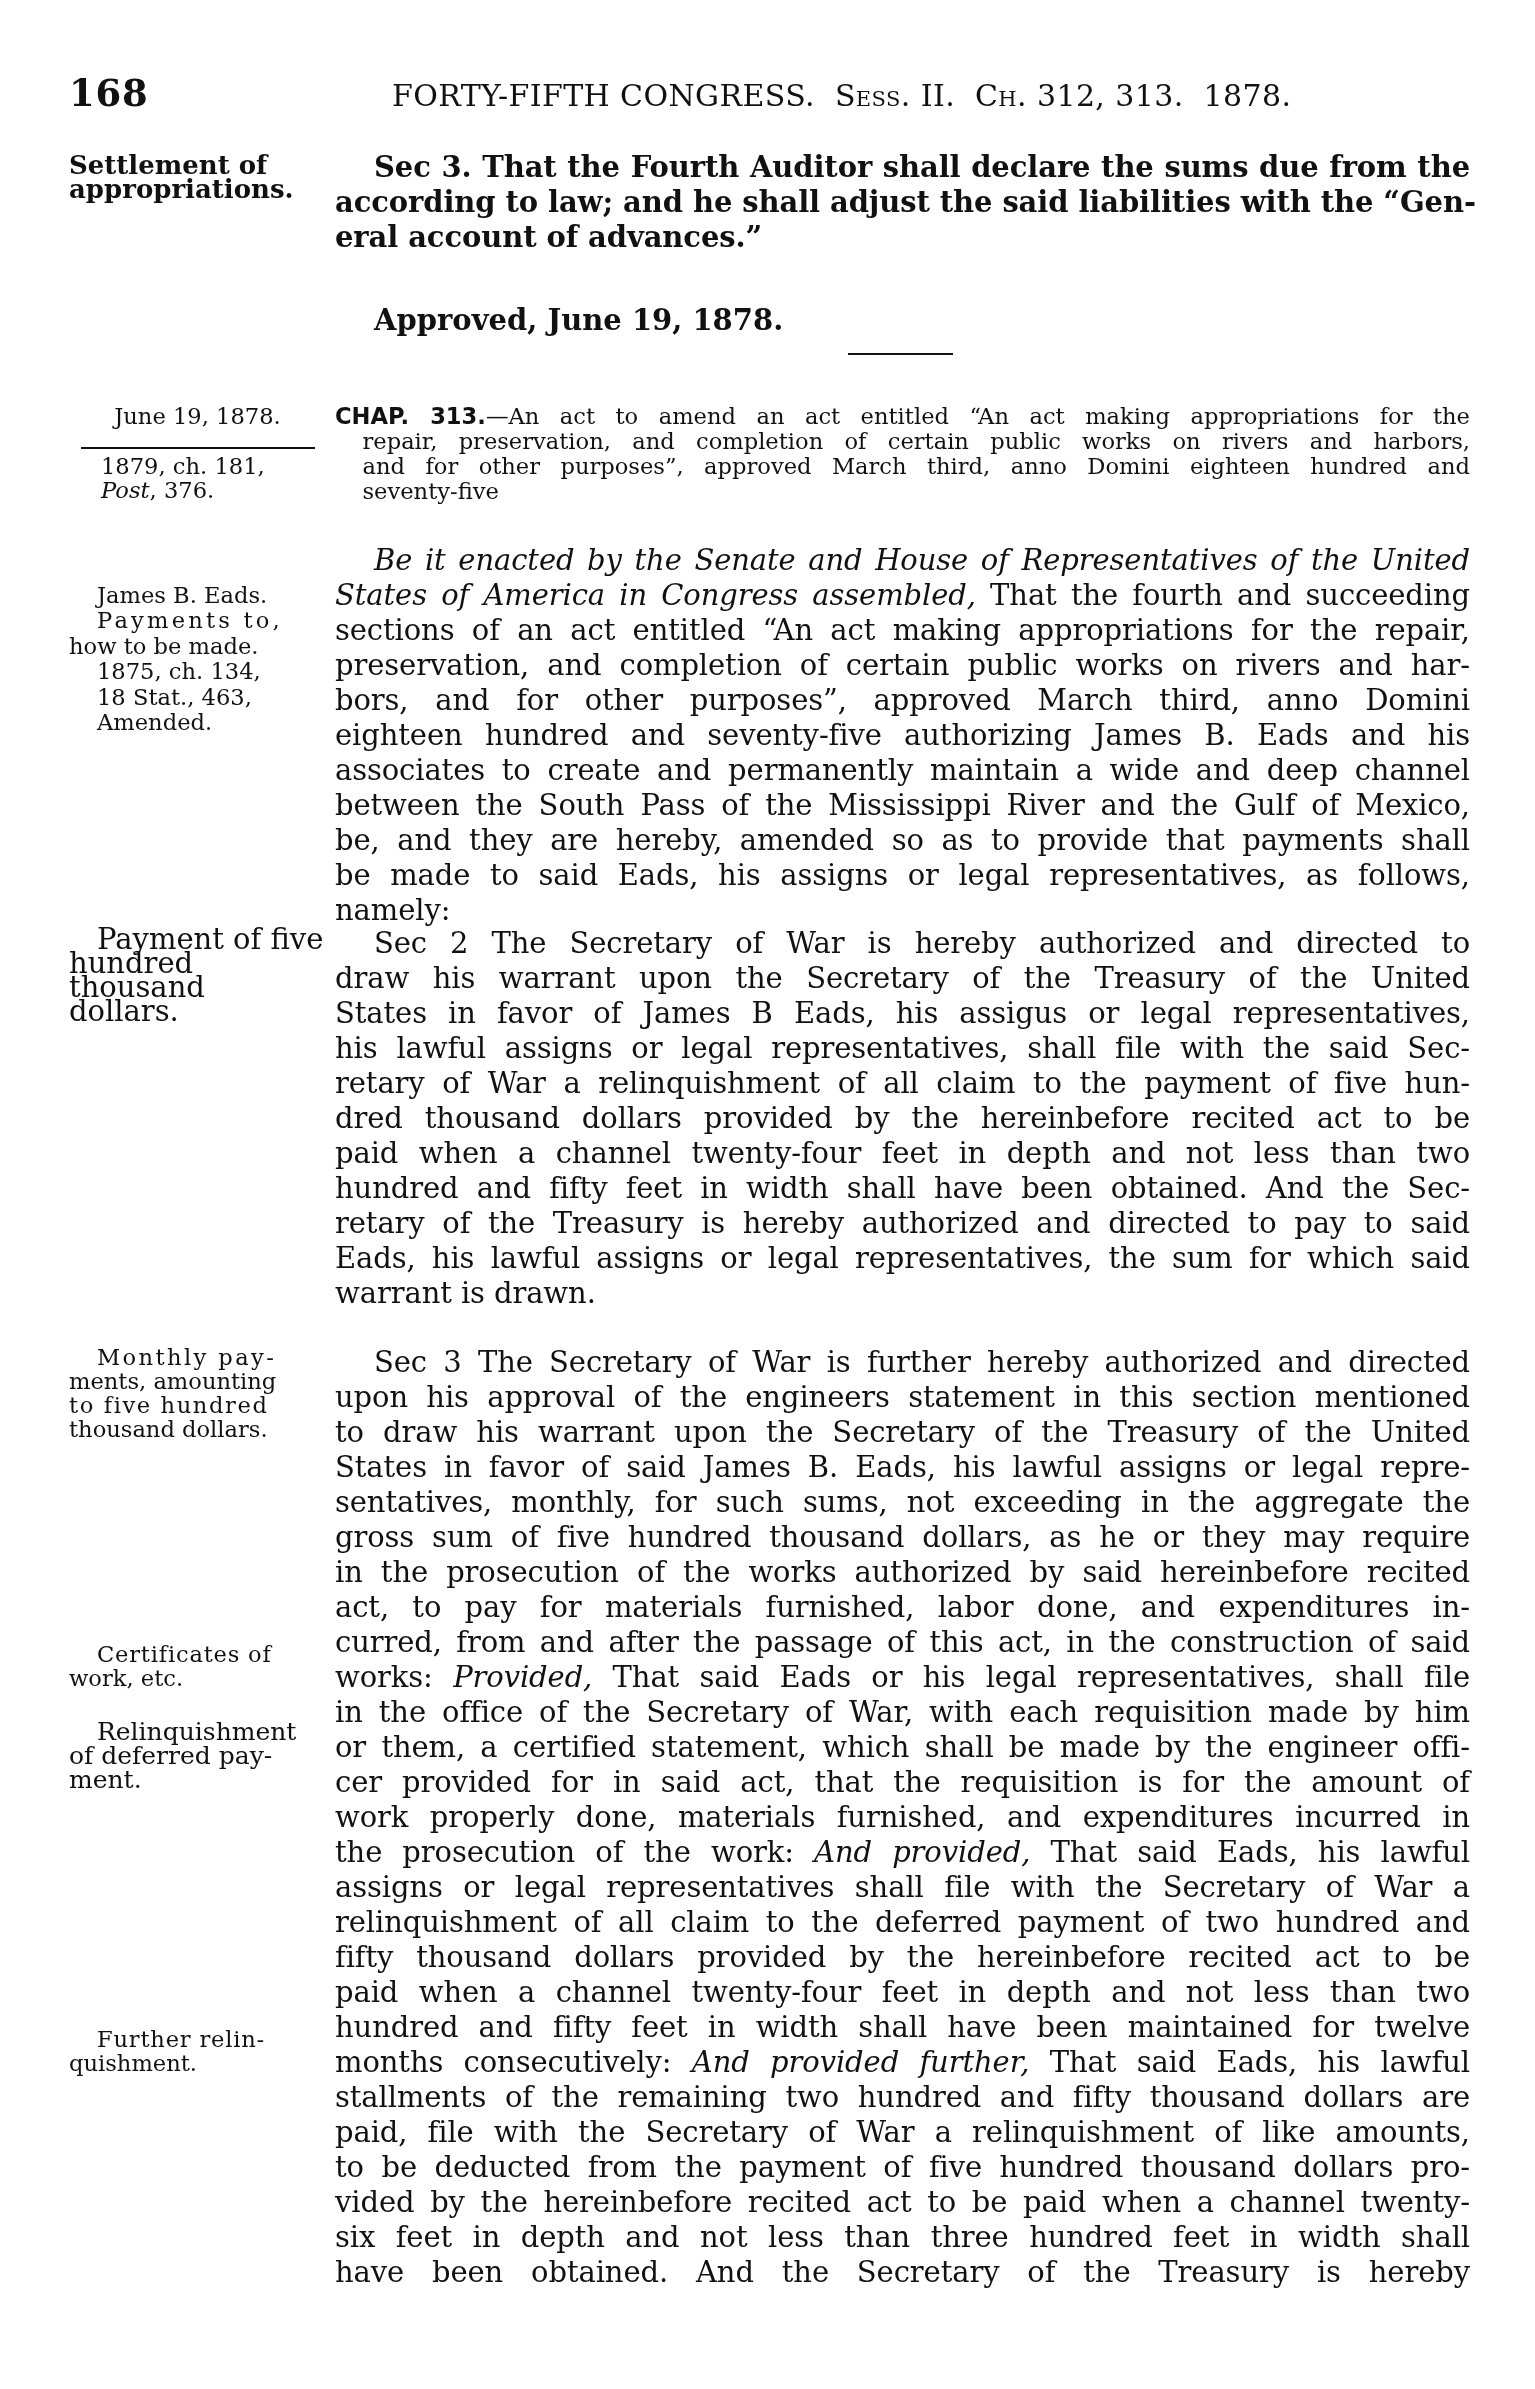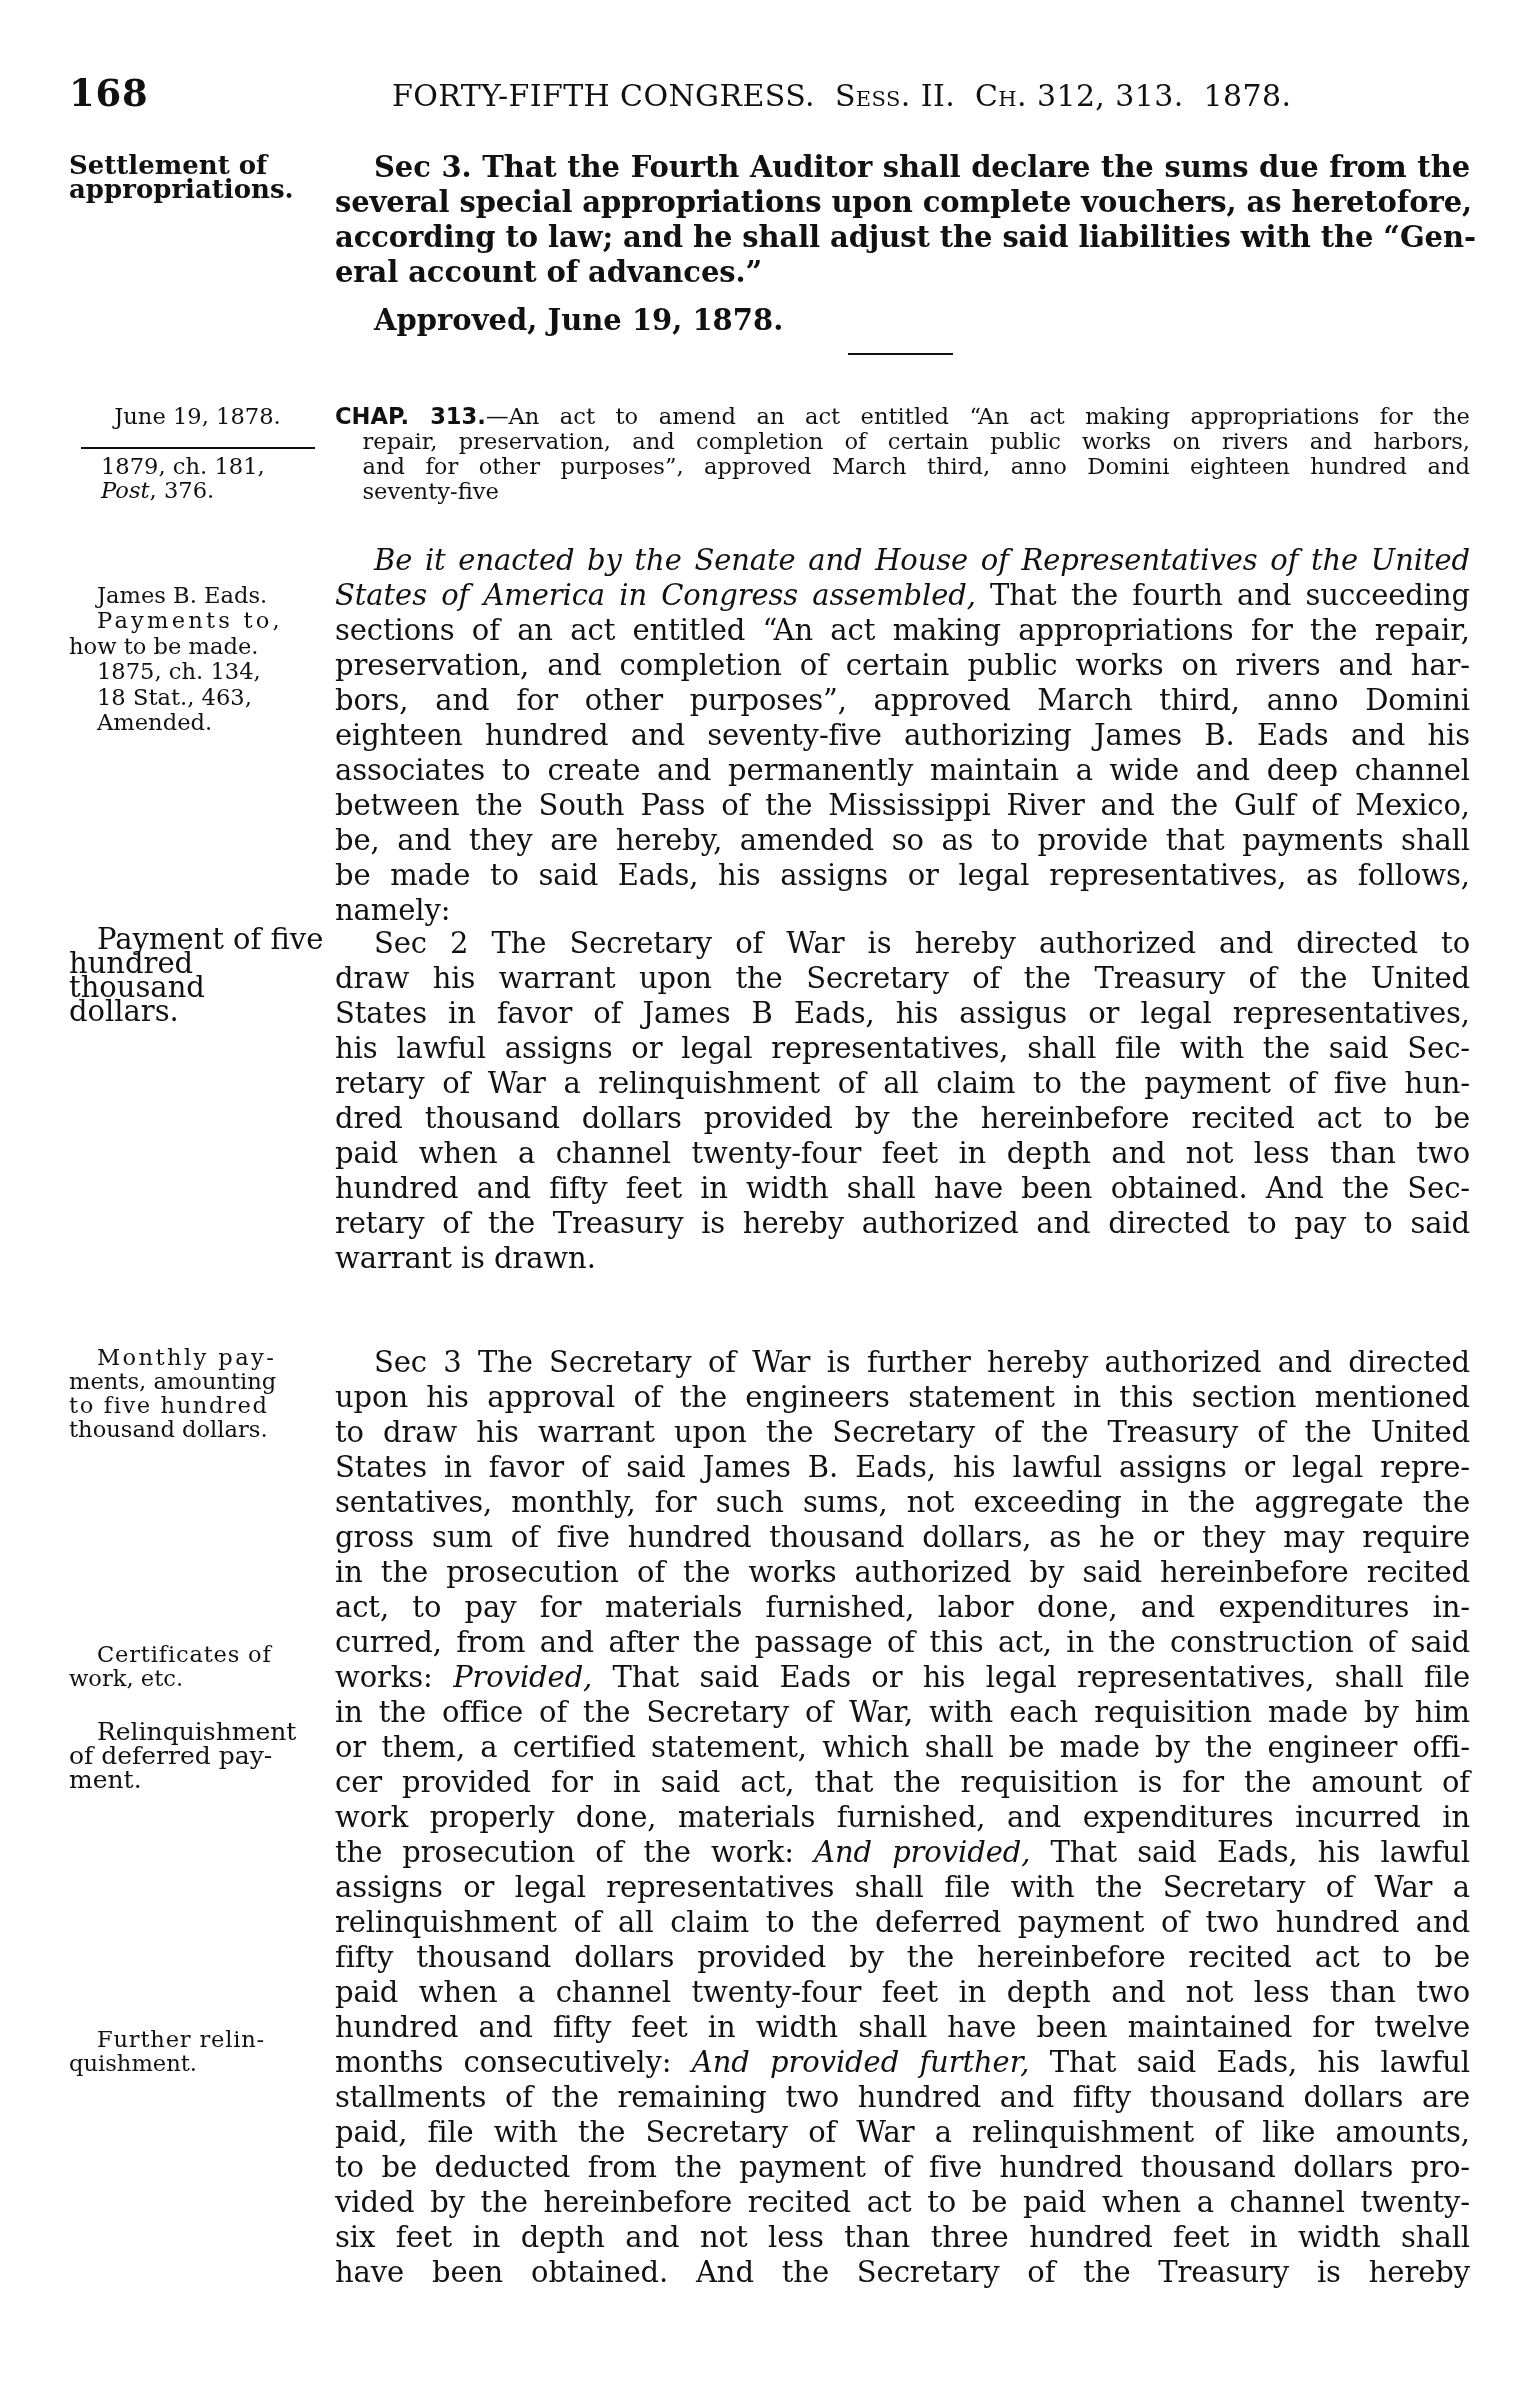--- a/index.html
+++ b/index.html
@@ -64,21 +64,20 @@
     <span>1878.</span>
   </span>
 </div>
 
 <div class="note bold" style="top:153px;">
   <span style="display:block;">Settlement of</span>
   <span style="display:block;">appropriations.</span>
 </div>
 <div class="body-text" style="top:150px; font-weight:bold;">
   <span class="line indent">Sec 3. That the Fourth Auditor shall declare the sums due from the</span>
-  <span class="line">several special appropriations upon complete vouchers, as heretofore,</span>
   <span class="line">according to law; and he shall adjust the said liabilities with the “Gen-</span>
   <span class="line last">eral account of advances.”</span>
 </div>
 <div class="approved" style="top:303px; font-weight:bold;">Approved, June 19, 1878.</div>
 <div class="rule-short" style="top:353px; left:848px; width:105px;"></div>
 
 <div class="note center" style="top:404px; font-size:22.6px;">June 19, 1878.</div>
 <div class="rule-short" style="top:447px; left:81px; width:234px; height:1.6px;"></div>
 <div class="note" style="top:454px; left:101px; font-size:22.6px;">
   <span style="display:block;">1879, ch. 181,</span>
@@ -121,20 +120,21 @@
 <div class="body-text" style="top:926px;">
   <span class="line indent">Sec 2 The Secretary of War is hereby authorized and directed to</span>
   <span class="line">draw his warrant upon the Secretary of the Treasury of the United</span>
   <span class="line">States in favor of James B Eads, his assigus or legal representatives,</span>
   <span class="line">his lawful assigns or legal representatives, shall file with the said Sec-</span>
   <span class="line">retary of War a relinquishment of all claim to the payment of five hun-</span>
   <span class="line">dred thousand dollars provided by the hereinbefore recited act to be</span>
   <span class="line">paid when a channel twenty-four feet in depth and not less than two</span>
   <span class="line">hundred and fifty feet in width shall have been obtained.  And the Sec-</span>
   <span class="line">retary of the Treasury is hereby authorized and directed to pay to said</span>
+  <span class="line">Eads, his lawful assigns or legal representatives, the sum for which said</span>
   <span class="line last">warrant is drawn.</span>
 </div>
 
 <div class="note" style="top:1345px; font-size:22.6px; line-height:24px;">
   <span style="display:block; padding-left:28px; letter-spacing:2.4px;">Monthly pay-</span>
   <span style="display:block;">ments, amounting</span>
   <span style="display:block; letter-spacing:1.6px;">to five hundred</span>
   <span style="display:block;">thousand dollars.</span>
 </div>
 <div class="note" style="top:1642px; font-size:22.6px; line-height:24px;">

